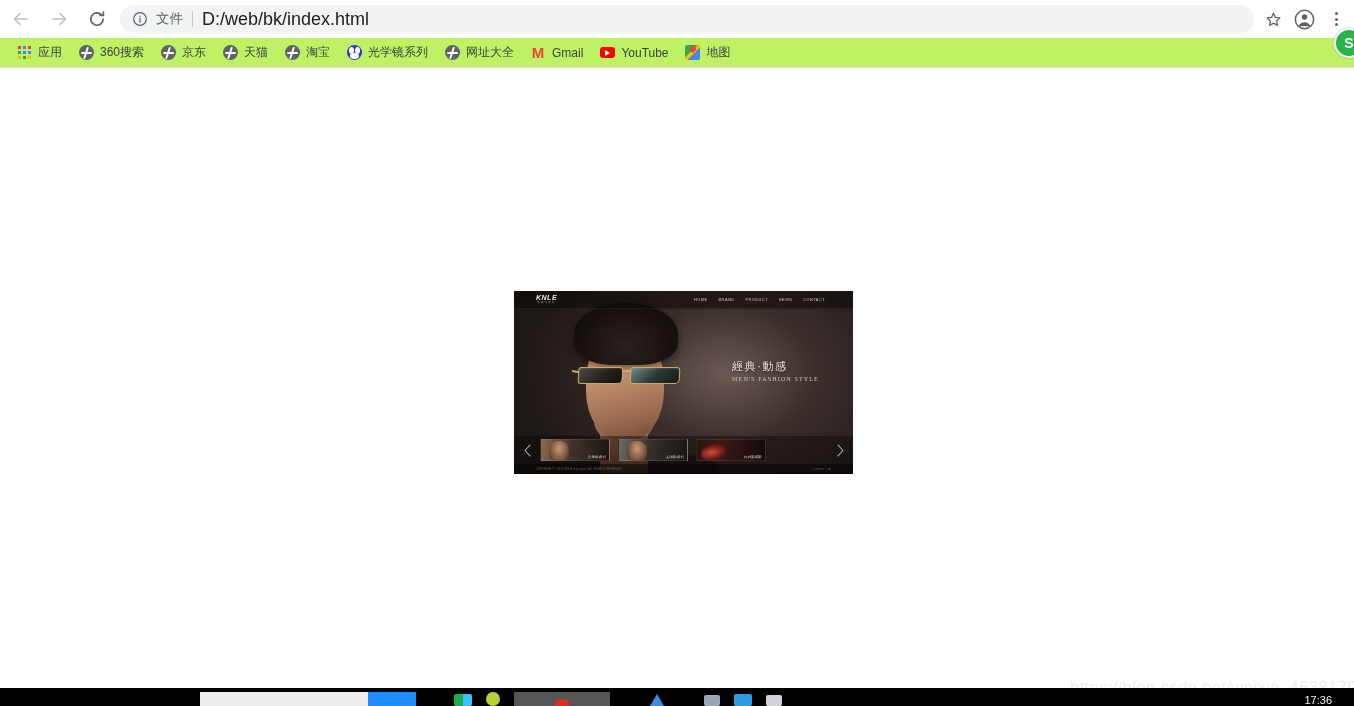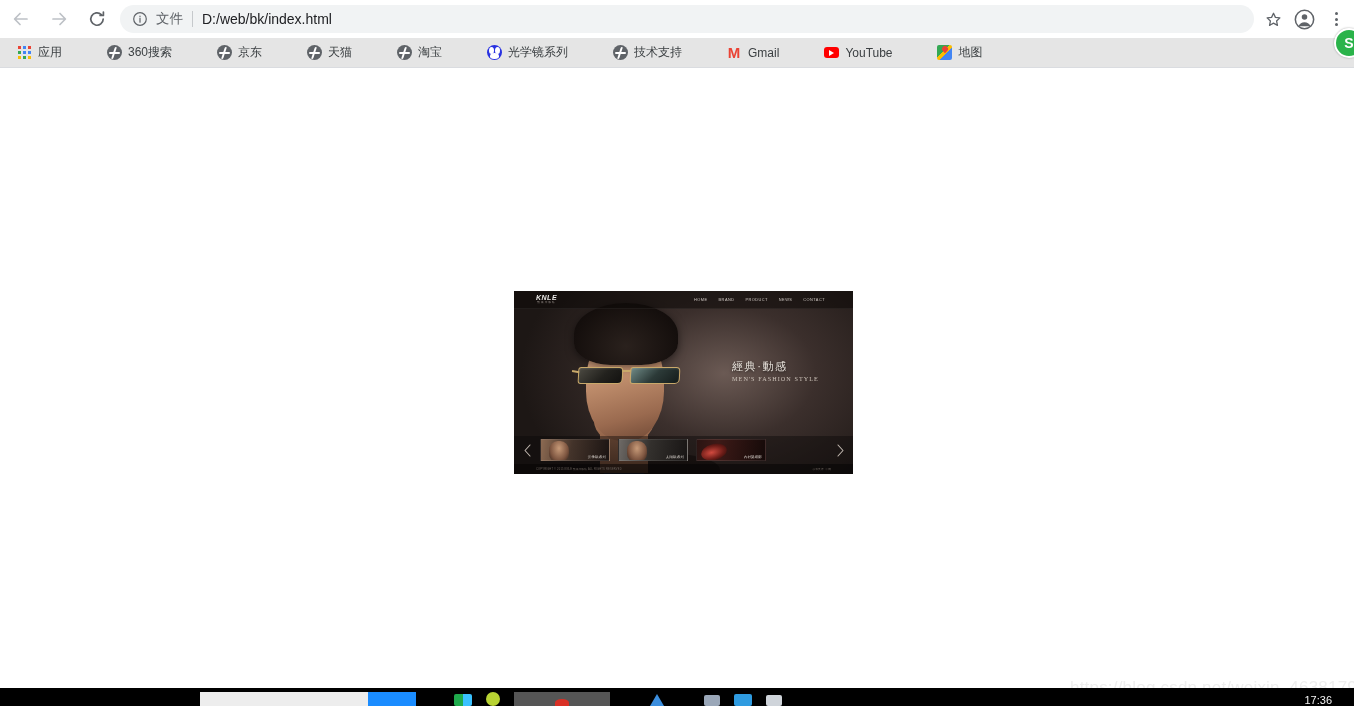--- a/index.html
+++ b/index.html
@@ -33,46 +33,45 @@
   .info-icon { width:16px; height:16px; flex:0 0 auto; margin-right:8px; }
   .file-label {
     font-size:13.5px; color:#5f6368; flex:0 0 auto;
     font-family:"Liberation Sans", sans-serif;
   }
   .omni-sep {
     width:1px; height:16px; background:#c6c9cc;
     margin:0 9px; flex:0 0 auto;
   }
   .url-text {
-    font-size:14px; color:#202124; white-space:nowrap;
+    font-size:18px; color:#202124; white-space:nowrap;
     overflow:hidden; text-overflow:ellipsis;
     font-family:"Liberation Sans", sans-serif;
   }
   .star-btn {
     width:30px; height:30px; flex:0 0 auto;
     display:flex; align-items:center; justify-content:center;
     border-radius:50%; cursor:pointer;
   }
   .toolbar-right { display:flex; align-items:center; flex:0 0 auto; padding-right:2px; }
   .profile-btn, .menu-btn {
     width:32px; height:32px;
     display:flex; align-items:center; justify-content:center;
     border-radius:50%; cursor:pointer;
   }
   .dot3 { display:flex; flex-direction:column; gap:2.5px; align-items:center; }
   .dot3 i { width:3px; height:3px; border-radius:50%; background:#5f6368; display:block; }
 
   
   .bookmarks-bar {
     position:absolute; top:38px; left:0; width:1354px; height:30px;
-    background:#e5e5e5;
+    background:#bef264;
     display:flex; align-items:center;
     border-bottom:1px solid #dadce0;
     padding-left:8px;
-    gap:28px;
   }
   .bm-item {
     display:flex; align-items:center; height:24px;
     padding:0 8px; border-radius:4px; cursor:pointer;
     flex:0 0 auto;
   }
   .bm-label {
     font-size:12px; color:#3c4043; white-space:nowrap;
     font-family:"Liberation Sans", sans-serif;
   }
@@ -442,21 +441,21 @@
           <span></span>
         </span>
       </span>
     <span class="bm-label">光学镜系列</span>
   </div>
 
   <div class="bm-item">
     <span class="bm-ico">
         <span class="globe"></span>
       </span>
-    <span class="bm-label">技术支持</span>
+    <span class="bm-label">网址大全</span>
   </div>
 
   <div class="bm-item">
     <span class="bm-ico">
         <span class="gmail-m">M</span>
       </span>
     <span class="bm-label">Gmail</span>
   </div>
 
   <div class="bm-item">

